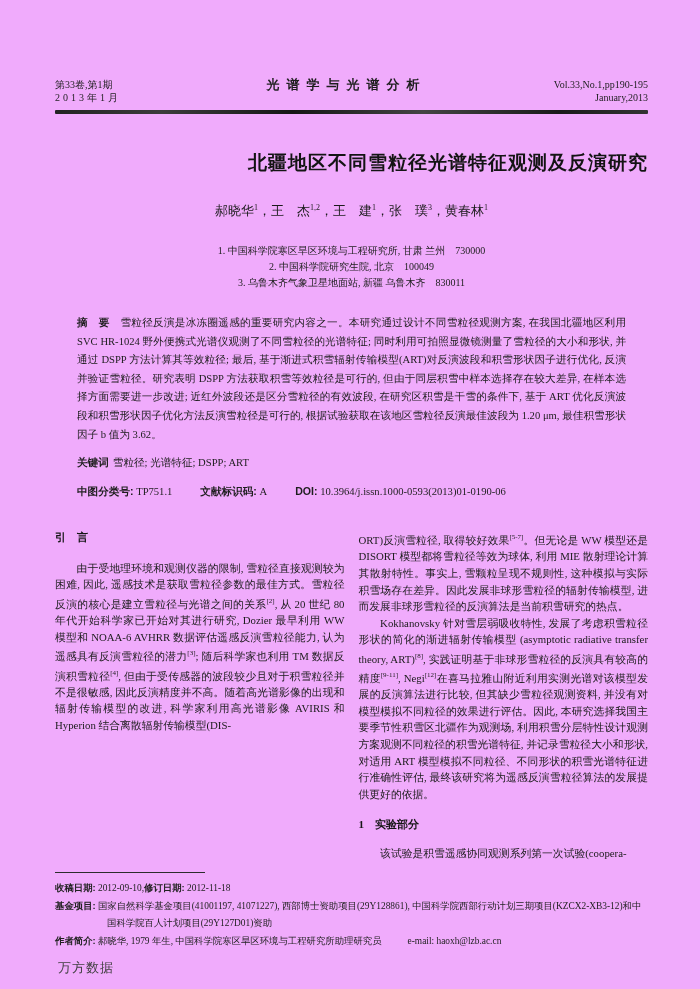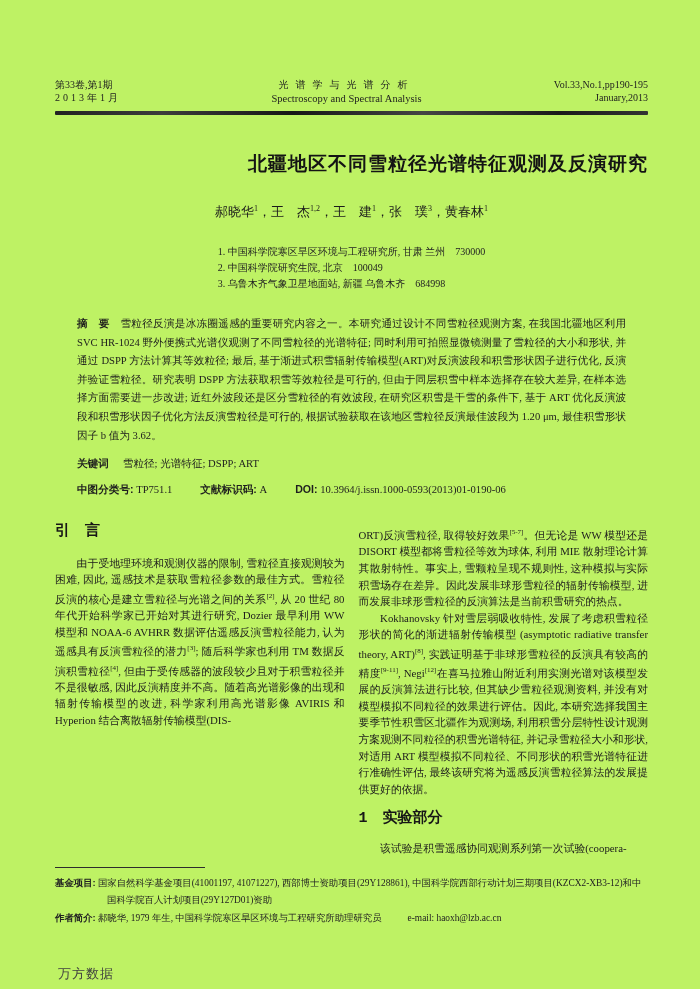--- a/index.html
+++ b/index.html
@@ -1,86 +1,85 @@
 <!DOCTYPE html>
 <html><head>
 <meta charset="utf-8">
 <style>
   html,body{margin:0;padding:0;}
   body{width:700px;height:989px;background:#f3f3f1;font-family:"Liberation Serif","DejaVu Serif",serif;}
-  .page{position:relative;width:700px;height:989px;box-sizing:border-box;background:#bef264;color:#1e1e1e;overflow:hidden;padding:78px 52px 0 55px;}
+  .page{position:relative;width:700px;height:989px;box-sizing:border-box;background:#f0abfc;color:#1e1e1e;overflow:hidden;padding:78px 52px 0 55px;}
   
   .jheader{display:flex;justify-content:space-between;align-items:flex-start;font-size:10px;line-height:13px;}
   .jheader .h-left{width:150px;text-align:left;}
   .jheader .h-left .spaced{letter-spacing:3px;}
   .jheader .h-center{flex:1;text-align:center;}
   .jheader .h-right{width:160px;text-align:right;}
-  .jname{font-family:"Liberation Sans","DejaVu Sans",sans-serif;font-weight:normal;font-size:10px;letter-spacing:7px;}
+  .jname{font-family:"Liberation Sans","DejaVu Sans",sans-serif;font-weight:bold;font-size:13px;letter-spacing:7px;}
   .jname-en{font-size:10.5px;margin-top:1px;}
   .hrule{margin-top:6px;height:4px;background:linear-gradient(90deg,#222 0%,#3c3c3c 18%,#161616 40%,#444 62%,#1a1a1a 85%,#333 100%);border-radius:1px;}
   
   .title{margin:36px 0 0 0;text-align:right;font-family:"Liberation Sans","DejaVu Sans",sans-serif;font-weight:bold;font-size:19px;letter-spacing:1px;color:#141414;}
   .authors{margin-top:26px;text-align:center;font-size:13px;color:#1b1b1b;}
   .authors sup{font-size:8px;}
-  .affils{margin:23px auto 0 auto;width:fit-content;font-size:10px;line-height:16px;color:#222;}
+  .affils{margin:23px auto 0 auto;width:fit-content;font-size:10px;line-height:16px;color:#222;text-align:center;}
   
   .abstract{margin:22px 0 0 0;padding:0 22px;font-size:10.6px;line-height:18.6px;text-align:justify;color:#1c1c1c;}
   .blabel{font-family:"Liberation Sans","DejaVu Sans",sans-serif;font-weight:bold;}
   .kwline{margin-top:9px;padding:0 22px;font-size:10.6px;line-height:18px;}
-  .kwline .blabel{margin-right:14px;}
-  .clsline{margin-top:6px;padding:0 22px;font-size:10.6px;line-height:20px;display:flex;}
+  .kwline .blabel{margin-right:4px;}
+  .clsline{margin-top:6px;padding:0 22px;font-size:10.6px;line-height:26px;display:flex;}
   .clsline .cls-item{margin-right:28px;white-space:nowrap;}
   .clsline .cls-item:last-child{margin-right:16px;}
   
   .cols{display:flex;gap:14px;margin-top:24px;}
   .col{flex:1;font-size:10.8px;line-height:16.6px;text-align:justify;color:#1b1b1b;}
   .col p{margin:0;}
   .col p.indent{text-indent:2em;}
   .col sup{font-size:7px;}
-  .sec-head{font-family:Liberation Mono, monospace;font-weight:bold;font-size:15px;color:#161616;margin:0 0 14px 0;}
+  .sec-head{font-family:Liberation Serif, serif;font-weight:bold;font-size:11px;color:#161616;margin:0 0 14px 0;}
   .sec-head.num{margin:14px 0 12px 0;font-weight:600;}
   
   .fnrule{margin-top:10px;width:150px;border-top:1.5px solid #2c2c2c;}
   .fnotes{margin-top:6px;font-size:9.4px;line-height:17.2px;color:#222;}
   .fn-line{padding-left:52px;text-indent:-52px;}
   .fn-line .email{margin-left:26px;}
   
-  .watermark{position:absolute;left:58px;bottom:6px;font-family:"Liberation Sans","DejaVu Sans",sans-serif;font-size:13px;color:#3f3f3f;letter-spacing:1px;}
+  .watermark{position:absolute;left:58px;bottom:12px;font-family:"Liberation Sans","DejaVu Sans",sans-serif;font-size:13px;color:#3f3f3f;letter-spacing:1px;}
 </style>
 </head>
 <body>
 
 <div class="page">
 
   <div class="jheader">
     <div class="h-left">
       <div>第33卷,第1期</div>
       <div class="spaced">2013年1月</div>
     </div>
     <div class="h-center">
       <div class="jname">光谱学与光谱分析</div>
-      <div class="jname-en">Spectroscopy and Spectral Analysis</div>
     </div>
     <div class="h-right">
       <div>Vol.33,No.1,pp190-195</div>
       <div>January,2013</div>
     </div>
   </div>
   <div class="hrule"></div>
 
   <h1 class="title">北疆地区不同雪粒径光谱特征观测及反演研究</h1>
 
   <div class="authors">
     <span class="author"><span>郝晓华</span><sup>1</sup></span><span class="author"><span>，王　杰</span><sup>1,2</sup></span><span class="author"><span>，王　建</span><sup>1</sup></span><span class="author"><span>，张　璞</span><sup>3</sup></span><span class="author"><span>，黄春林</span><sup>1</sup></span>
   </div>
 
   <div class="affils">
     <div>1. 中国科学院寒区旱区环境与工程研究所, 甘肃 兰州　730000</div>
     <div>2. 中国科学院研究生院, 北京　100049</div>
-    <div>3. 乌鲁木齐气象卫星地面站, 新疆 乌鲁木齐　684998</div>
+    <div>3. 乌鲁木齐气象卫星地面站, 新疆 乌鲁木齐　830011</div>
   </div>
 
   <p class="abstract"><span class="blabel">摘　要</span>　<span>雪粒径反演是冰冻圈遥感的重要研究内容之一。本研究通过设计不同雪粒径观测方案, 在我国北疆地区利用 SVC HR-1024 野外便携式光谱仪观测了不同雪粒径的光谱特征; 同时利用可拍照显微镜测量了雪粒径的大小和形状, 并通过 DSPP 方法计算其等效粒径; 最后, 基于渐进式积雪辐射传输模型(ART)对反演波段和积雪形状因子进行优化, 反演并验证雪粒径。研究表明 DSPP 方法获取积雪等效粒径是可行的, 但由于同层积雪中样本选择存在较大差异, 在样本选择方面需要进一步改进; 近红外波段还是区分雪粒径的有效波段, 在研究区积雪是干雪的条件下, 基于 ART 优化反演波段和积雪形状因子优化方法反演雪粒径是可行的, 根据试验获取在该地区雪粒径反演最佳波段为 1.20 μm, 最佳积雪形状因子 b 值为 3.62。</span></p>
 
   <div class="kwline">
     <span class="blabel">关键词</span><span>雪粒径; 光谱特征; DSPP; ART</span>
   </div>
 
   <div class="clsline">
     <span class="cls-item"><span class="blabel">中图分类号:</span> <span>TP751.1</span></span>
@@ -96,19 +95,20 @@
     <div class="col">
       <p>ORT)反演雪粒径, 取得较好效果<sup>[5-7]</sup>。但无论是 WW 模型还是 DISORT 模型都将雪粒径等效为球体, 利用 MIE 散射理论计算其散射特性。事实上, 雪颗粒呈现不规则性, 这种模拟与实际积雪场存在差异。因此发展非球形雪粒径的辐射传输模型, 进而发展非球形雪粒径的反演算法是当前积雪研究的热点。</p>
       <p class="indent">Kokhanovsky 针对雪层弱吸收特性, 发展了考虑积雪粒径形状的简化的渐进辐射传输模型 (asymptotic radiative transfer theory, ART)<sup>[8]</sup>, 实践证明基于非球形雪粒径的反演具有较高的精度<sup>[9-11]</sup>, Negi<sup>[12]</sup>在喜马拉雅山附近利用实测光谱对该模型发展的反演算法进行比较, 但其缺少雪粒径观测资料, 并没有对模型模拟不同粒径的效果进行评估。因此, 本研究选择我国主要季节性积雪区北疆作为观测场, 利用积雪分层特性设计观测方案观测不同粒径的积雪光谱特征, 并记录雪粒径大小和形状, 对适用 ART 模型模拟不同粒径、不同形状的积雪光谱特征进行准确性评估, 最终该研究将为遥感反演雪粒径算法的发展提供更好的依据。</p>
       <h2 class="sec-head num">1　实验部分</h2>
       <p class="indent">该试验是积雪遥感协同观测系列第一次试验(coopera-</p>
     </div>
   </div>
 
   <div class="fnrule"></div>
   <div class="fnotes">
+    <div class="fn-line"><span class="blabel">收稿日期:</span> <span>2012-09-10,</span><span class="blabel">修订日期:</span> <span>2012-11-18</span></div>
     <div class="fn-line"><span class="blabel">基金项目:</span> <span>国家自然科学基金项目(41001197, 41071227), 西部博士资助项目(29Y128861), 中国科学院西部行动计划三期项目(KZCX2-XB3-12)和中国科学院百人计划项目(29Y127D01)资助</span></div>
     <div class="fn-line"><span class="blabel">作者简介:</span> <span>郝晓华, 1979 年生, 中国科学院寒区旱区环境与工程研究所助理研究员</span><span class="email">e-mail: haoxh@lzb.ac.cn</span></div>
   </div>
 
   <div class="watermark">万方数据</div>
 
 </div>
 
 </body></html>

